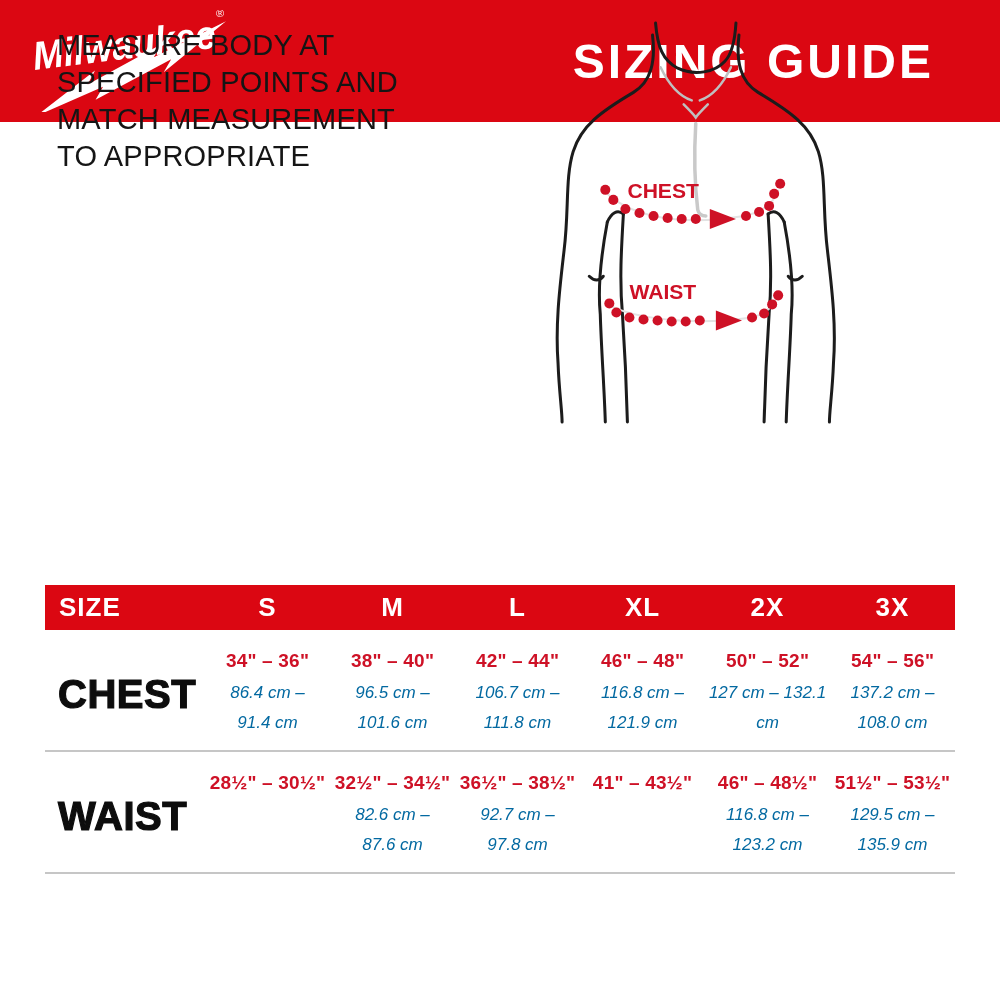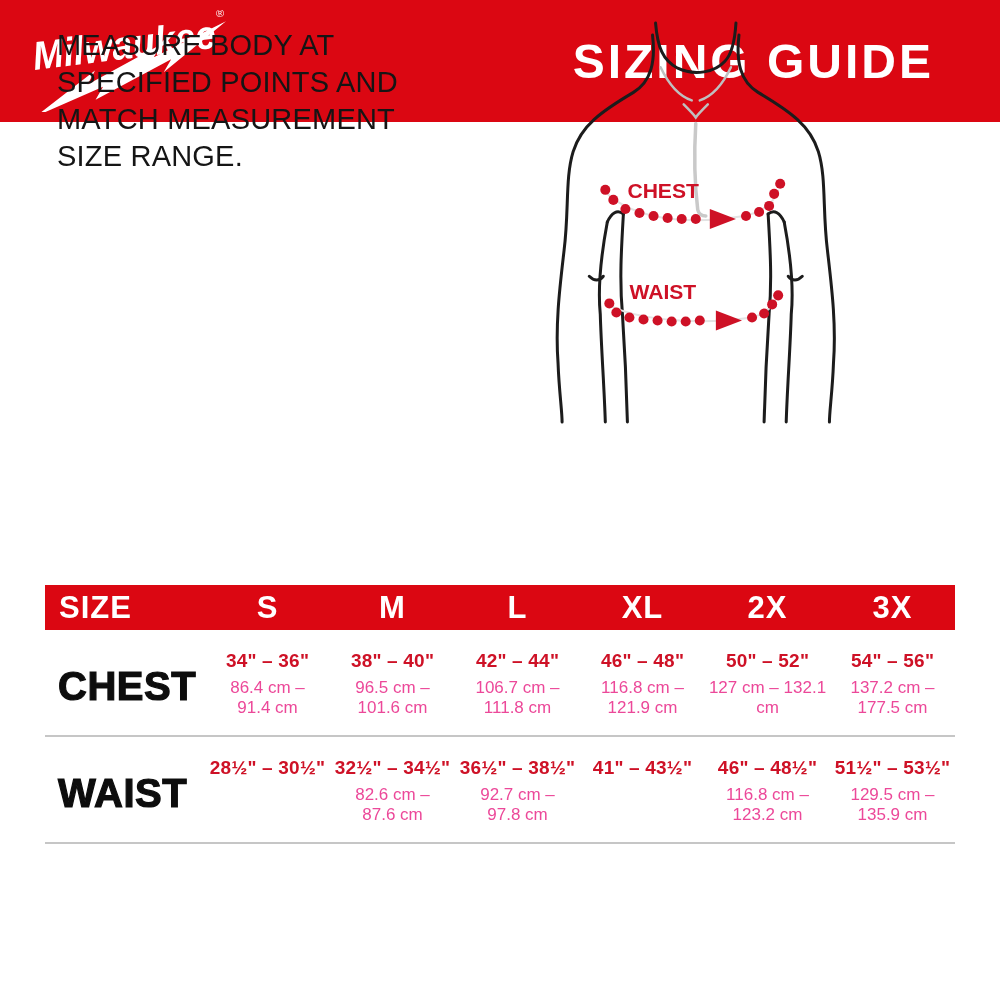--- a/index.html
+++ b/index.html
@@ -52,21 +52,21 @@
   
   .size-table { position: absolute; left: 45px; top: 585px; width: 910px; }
   .thead {
     height: 45px;
     background: var(--brand-red, #DB0712);
     display: grid;
     grid-template-columns: 160px repeat(6, 1fr);
     align-items: center;
   }
   .th {
-    color: #ffffff; font-weight: bold; font-size: 31px; letter-spacing: 1px;
+    color: #ffffff; font-weight: bold; font-size: 26px; letter-spacing: 1px;
     text-align: center;
   }
   .th.size-label { text-align: left; padding-left: 14px; }
   .trow {
     display: grid;
     grid-template-columns: 160px repeat(6, 1fr);
     min-height: 107px;
     border-bottom: 2.5px solid var(--divider-gray, #C6C6C6);
     padding-top: 20px; padding-bottom: 12px;
   }
@@ -83,23 +83,24 @@
   .in-val {
     color: var(--accent-red, #CE1126);
     font-weight: bold;
     font-size: 19px;
     letter-spacing: 0.2px;
   }
   .cm-val {
     margin: 6px auto 0;
     max-width: 122px;
     font-size: 17px;
-    line-height: 20px;
-    color: #ec4899;
+    line-height: 30px;
+    color: #0369a1;
     white-space: pre-line;
+    font-style: italic;
   }
 </style>
 </head>
 <body>
 
 <div class="page">
 
   <header class="banner">
     <svg class="logo-svg" viewBox="0 0 216 102" aria-hidden="true">
       <g transform="rotate(-7 108 50)">
@@ -109,21 +110,21 @@
       </g>
     </svg>
     <div class="banner-title">SIZING GUIDE</div>
   </header>
 
   <section class="intro">
     <div class="intro-text">
         <div class="intro-line">MEASURE BODY AT</div>
         <div class="intro-line">SPECIFIED POINTS AND</div>
         <div class="intro-line">MATCH MEASUREMENT</div>
-        <div class="intro-line">SIZE RANGE.</div>
+        <div class="intro-line">TO APPROPRIATE</div>
       </div>
 
     <svg class="torso-svg" viewBox="0 0 400 410" aria-hidden="true">
 
       <path class="outline" d="M 112,6 C 114,30 119,43 134,51 C 151,59 171,55 181,44 C 188,37 191,22 192,6"></path>
 
       <path class="outline" d="M 109,18 C 112,44 108,64 90,75 C 58,94 38,108 30,134 C 22,160 26,192 21,232 C 17,267 12,305 15,345 C 16,372 19,392 19,403"></path>
       <path class="outline" d="M 195,18 C 192,44 196,64 214,75 C 246,94 266,108 274,134 C 282,160 278,192 283,232 C 287,267 292,305 289,345 C 288,372 285,392 285,403"></path>
 
       <path class="outline" d="M 80,196 C 78,230 76,262 79,295 C 81,325 83,365 84,403"></path>
@@ -214,21 +215,21 @@
 121.9 cm</div>
           </div>
           <div class="cell">
             <div class="in-val">50" – 52"</div>
             <div class="cm-val">127 cm –  132.1
 cm</div>
           </div>
           <div class="cell">
             <div class="in-val">54" – 56"</div>
             <div class="cm-val">137.2 cm –
-177.5 cm</div>
+108.0 cm</div>
           </div>
         </div>
         <div class="trow">
           <div class="row-label">WAIST</div>
           <div class="cell">
             <div class="in-val">28½" – 30½"</div>
           </div>
           <div class="cell">
             <div class="in-val">32½" – 34½"</div>
             <div class="cm-val">82.6 cm –

